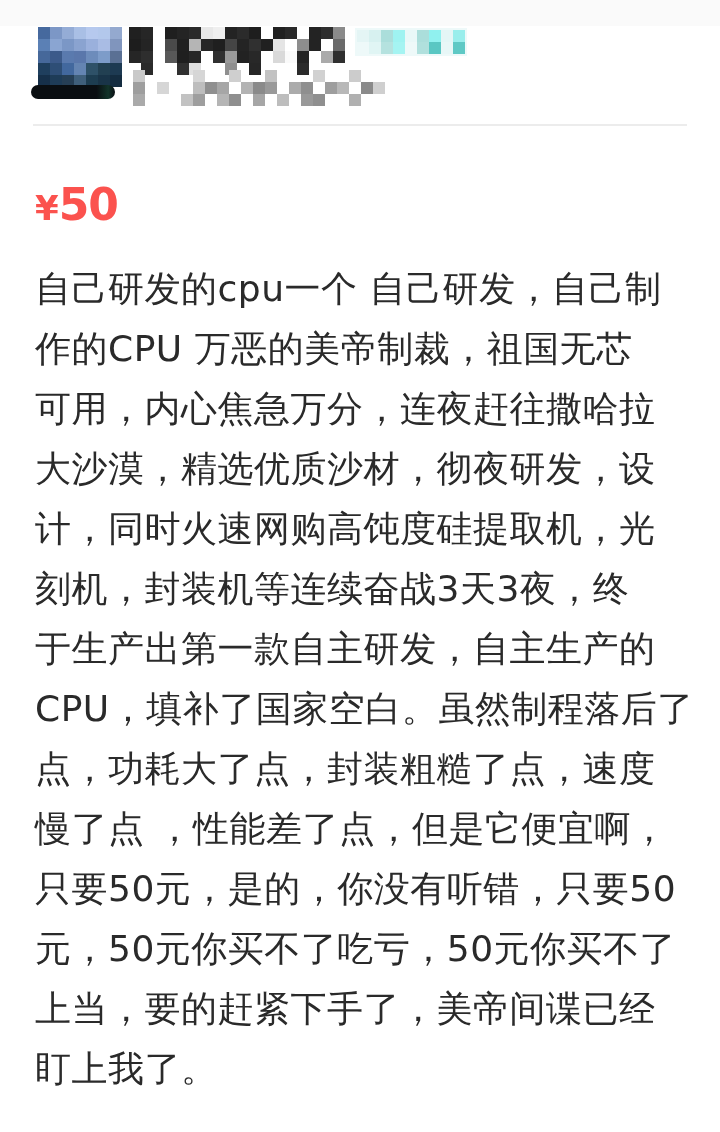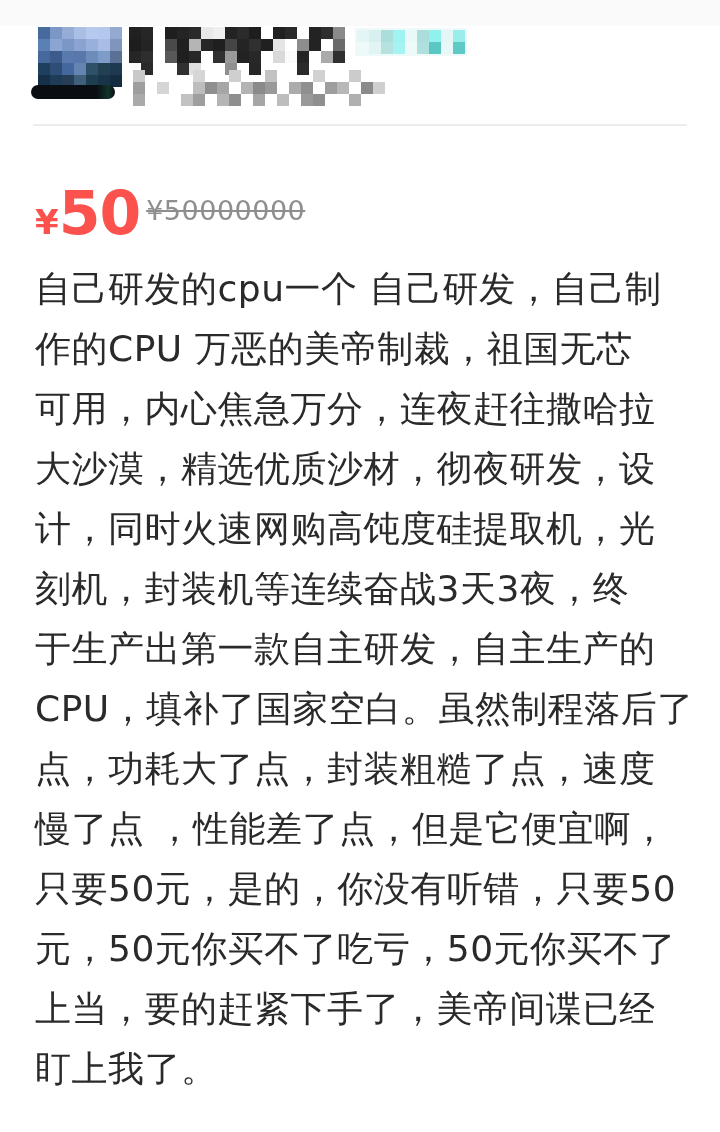--- a/index.html
+++ b/index.html
@@ -34,21 +34,21 @@
   .divider {
     position: absolute; left: 33px; top: 124px;
     width: 654px; height: 2px; background: #ececec;
   }
   .price-row {
     position: absolute; left: 35px; top: 183px;
     display: flex; align-items: flex-start;
   }
   .price-current { display: flex; align-items: baseline; font-weight: bold; }
   .price-symbol { font-size: 34px; line-height: 1; }
-  .price-value { font-size: 60px; line-height: 1; letter-spacing: -1px; }
+  .price-value { font-size: 44px; line-height: 1; letter-spacing: -1px; }
   .price-original {
     font-size: 27px; line-height: 1;
     margin-left: 6px; margin-top: 14px;
     text-decoration: line-through;
     letter-spacing: 0.5px;
   }
   .description {
     position: absolute; left: 35px; top: 259px;
     width: 660px;
     font-size: 36px; line-height: 60px;
@@ -263,21 +263,20 @@
     </div>
 </div>
 
 <div class="divider" style="background: rgb(236, 236, 236);"></div>
 
 <div class="price-row">
   <div class="price-current" style="color: rgb(251, 82, 78);">
     <span class="price-symbol">¥</span>
       <span class="price-value">50</span>
   </div>
-  <span class="price-original" style="color: rgb(142, 142, 142);">¥50000000</span>
 </div>
 
 <div class="description" style="color: rgb(42, 42, 42);">自己研发的cpu一个 自己研发，自己制
 作的CPU 万恶的美帝制裁，祖国无芯
 可用，内心焦急万分，连夜赶往撒哈拉
 大沙漠，精选优质沙材，彻夜研发，设
 计，同时火速网购高饨度硅提取机，光
 刻机，封装机等连续奋战3天3夜，终
 于生产出第一款自主研发，自主生产的
 CPU，填补了国家空白。虽然制程落后了

